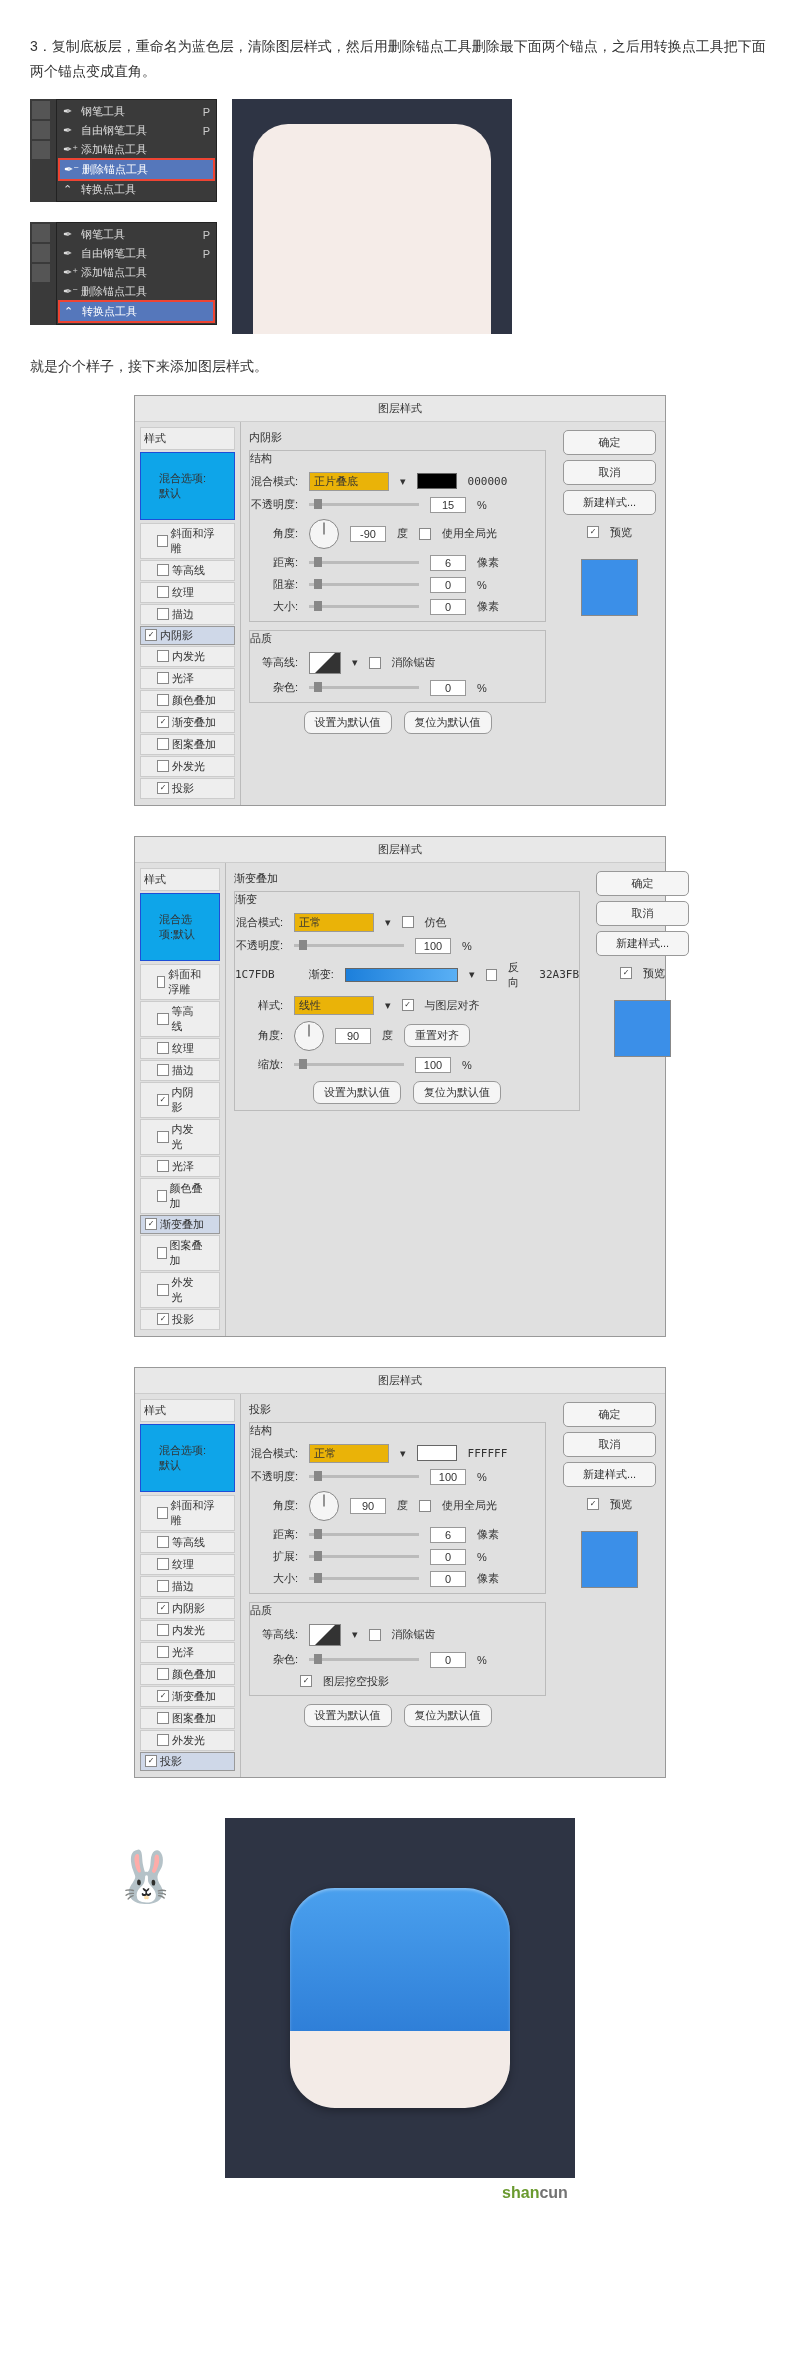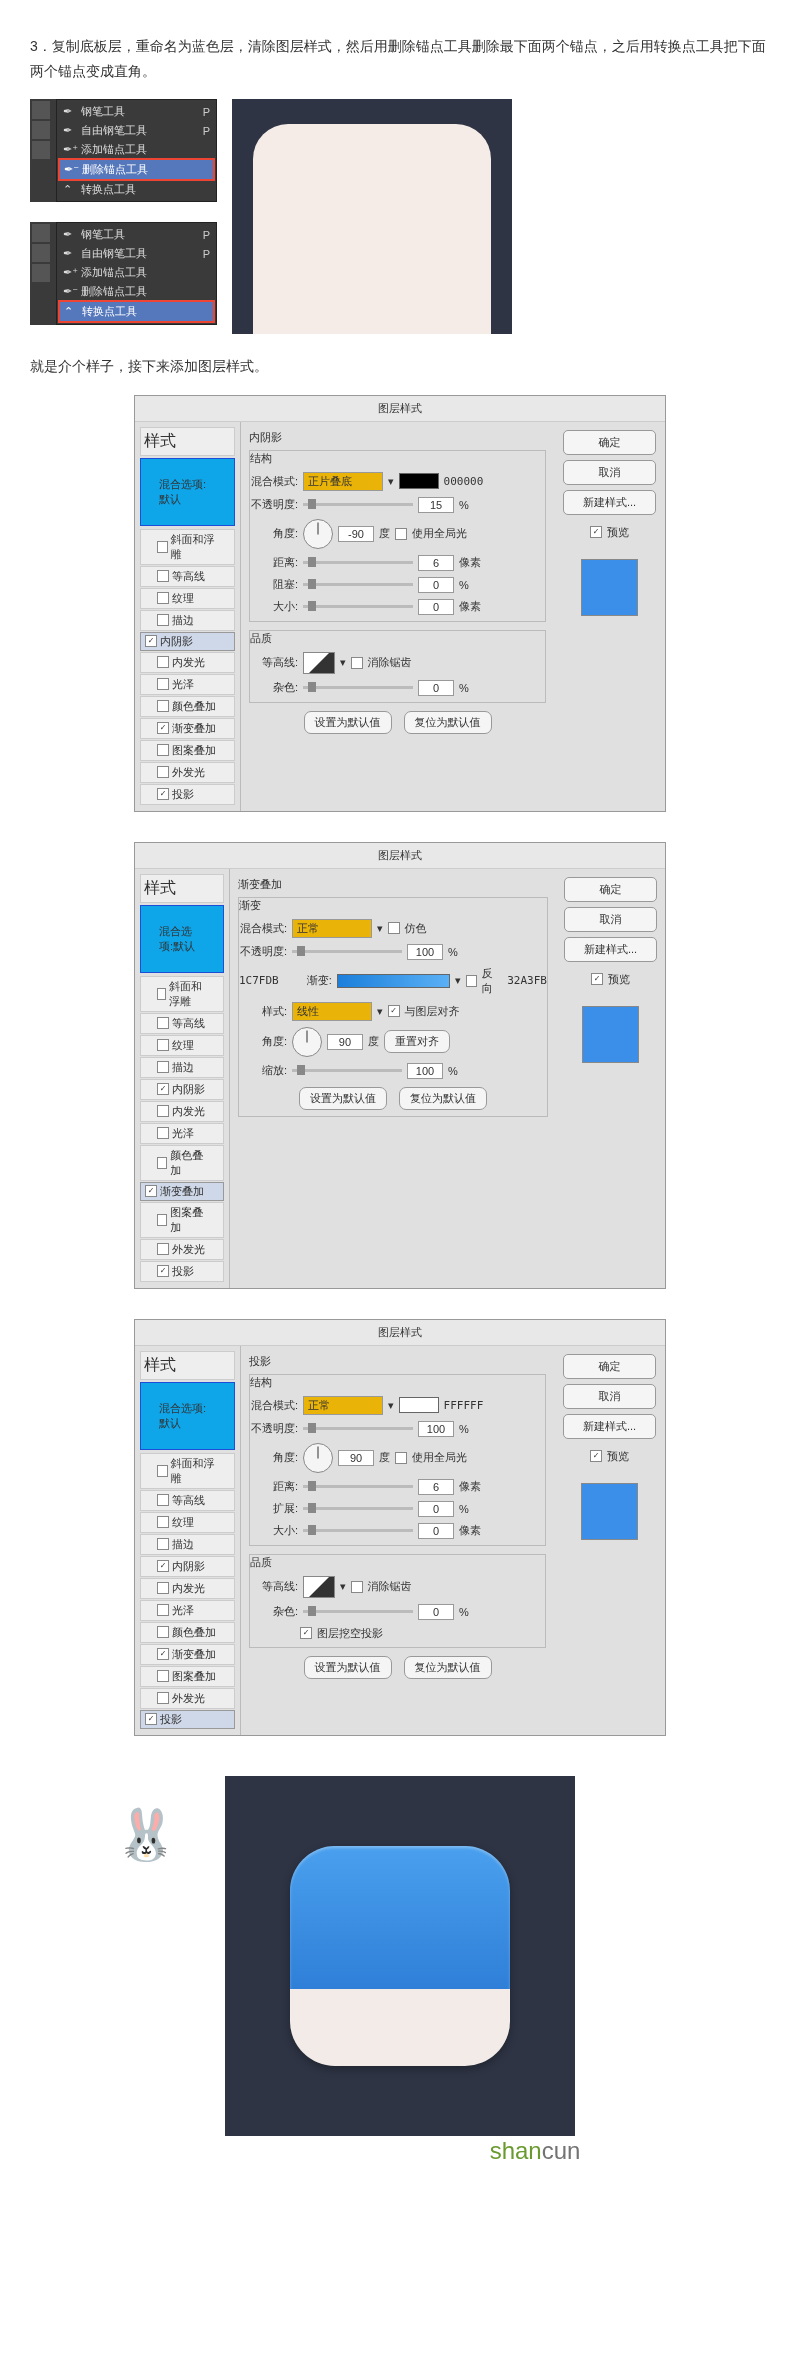--- a/index.html
+++ b/index.html
@@ -13,47 +13,47 @@
 .tool-item .key{margin-left:auto;color:#ccc}
 .sidebar-icons{background:#3a3a3a;width:22px;display:flex;flex-direction:column;padding:2px;gap:2px}
 .sidebar-icons span{width:18px;height:18px;background:#555;display:block}
 .tm-wrap{display:flex}
 .shape-preview{background:#2e3444;width:280px;height:235px;display:flex;align-items:flex-end;justify-content:center;padding-bottom:0}
 .shape-inner{width:238px;height:210px;background:#f5ece8;border-top-left-radius:35px;border-top-right-radius:35px}
 .dialog{background:#e0e0e0;border:1px solid #999;width:530px;margin:0 auto 30px;font-size:11px}
 .dlg-title{text-align:center;background:#e8e8e8;padding:5px;border-bottom:1px solid #ccc}
 .dlg-body{display:flex;min-height:320px}
 .dlg-left{width:95px;border-right:1px solid #bbb;padding:5px}
-.dlg-left-h{font-size:16px;padding:3px;background:#eee;border:1px solid #ccc;margin-bottom:2px}
+.dlg-left-h{font-size:11px;padding:3px;background:#eee;border:1px solid #ccc;margin-bottom:2px}
 .dlg-left-sub{padding:18px;background:#0ea5e9;border:1px solid #1d4ed8;margin-bottom:3px}
 .chk-item{display:flex;align-items:center;padding:2px 16px;border:1px solid #ccc;margin-bottom:1px;background:#eee;gap:3px}
 .chk-item.sel{background:#cfd8e8}
 .chk-box{width:10px;height:10px;border:1px solid #888;background:#fff;font-size:8px;line-height:10px;text-align:center}
 .dlg-mid{flex:1;padding:8px;background:#e0e0e0}
 .dlg-right{width:95px;padding:8px;display:flex;flex-direction:column;gap:5px;align-items:center}
 .btn{background:#f5f5f5;border:1px solid #999;padding:4px 8px;width:75px;text-align:center;border-radius:5px}
 .preview-sw{width:55px;height:55px;background:#3b8fe8;border:1px solid #888;margin-top:8px}
 .section-title{font-size:11px;margin-bottom:5px}
 .fieldset{border:1px solid #bbb;padding:0;margin-bottom:8px}
-.frow{display:flex;align-items:center;gap:5px;margin-bottom:6px;font-size:11px}
+.frow{display:flex;align-items:center;gap:11px;margin-bottom:6px;font-size:11px}
 .frow label{min-width:48px;text-align:right}
 .sel{background:#eab308;border:1px solid #999;padding:1px 4px;min-width:70px}
 .slider{flex:1;height:3px;background:#bbb;position:relative;max-width:110px}
 .slider::after{content:"";position:absolute;width:8px;height:10px;background:#888;top:-4px;left:5px}
 .numbox{width:32px;border:1px solid #999;background:#fff;text-align:center;padding:1px}
 .swatch{width:38px;height:14px;border:1px solid #666}
 .swatch.black{background:#000}
 .swatch.white{background:#fff}
 .angle-dial{width:28px;height:28px;border:1px solid #888;border-radius:50%;position:relative;background:#f5f5f5}
 .angle-dial::after{content:"";position:absolute;width:12px;height:1px;background:#333;top:50%;left:50%;transform-origin:left;transform:rotate(-90deg)}
 .contour{width:30px;height:20px;border:1px solid #888;background:linear-gradient(135deg,#fff 48%,#333 52%)}
 .final{background:#2e3444;width:350px;height:360px;margin:20px auto 0;display:flex;align-items:center;justify-content:center;position:relative}
 .icon-result{width:220px;height:220px;border-radius:45px;background:linear-gradient(180deg,#4aa0ee 0%,#2f7fd8 65%,#f3ebe7 65%,#f3ebe7 100%);box-shadow:inset 0 2px 3px rgba(255,255,255,.3),0 3px 8px rgba(0,0,0,.3)}
 .bunny{position:absolute;left:-110px;top:30px;font-size:50px}
-.watermark{position:absolute;bottom:-35px;right:-30px;width:140px;height:40px;display:flex;align-items:center;justify-content:center;font-size:24px;font-weight:normal;color:#6a9a2f}
+.watermark{position:absolute;bottom:-35px;right:-30px;width:140px;height:40px;display:flex;align-items:center;justify-content:center;font-size:16px;font-weight:bold;color:#6a9a2f}
 .watermark span.cun{color:#737373}
 .grad-bar{width:120px;height:12px;background:linear-gradient(90deg,#1c7fdb,#5ab0f5);border:1px solid #666}
 .code{font-family:monospace}
 .btn2{background:#f5f5f5;border:1px solid #999;padding:3px 10px;border-radius:7px}
 </style>
 </head>
 <body>
 
 <p class="para">3．复制底板层，重命名为蓝色层，清除图层样式，然后用删除锚点工具删除最下面两个锚点，之后用转换点工具把下面两个锚点变成直角。</p>
 

